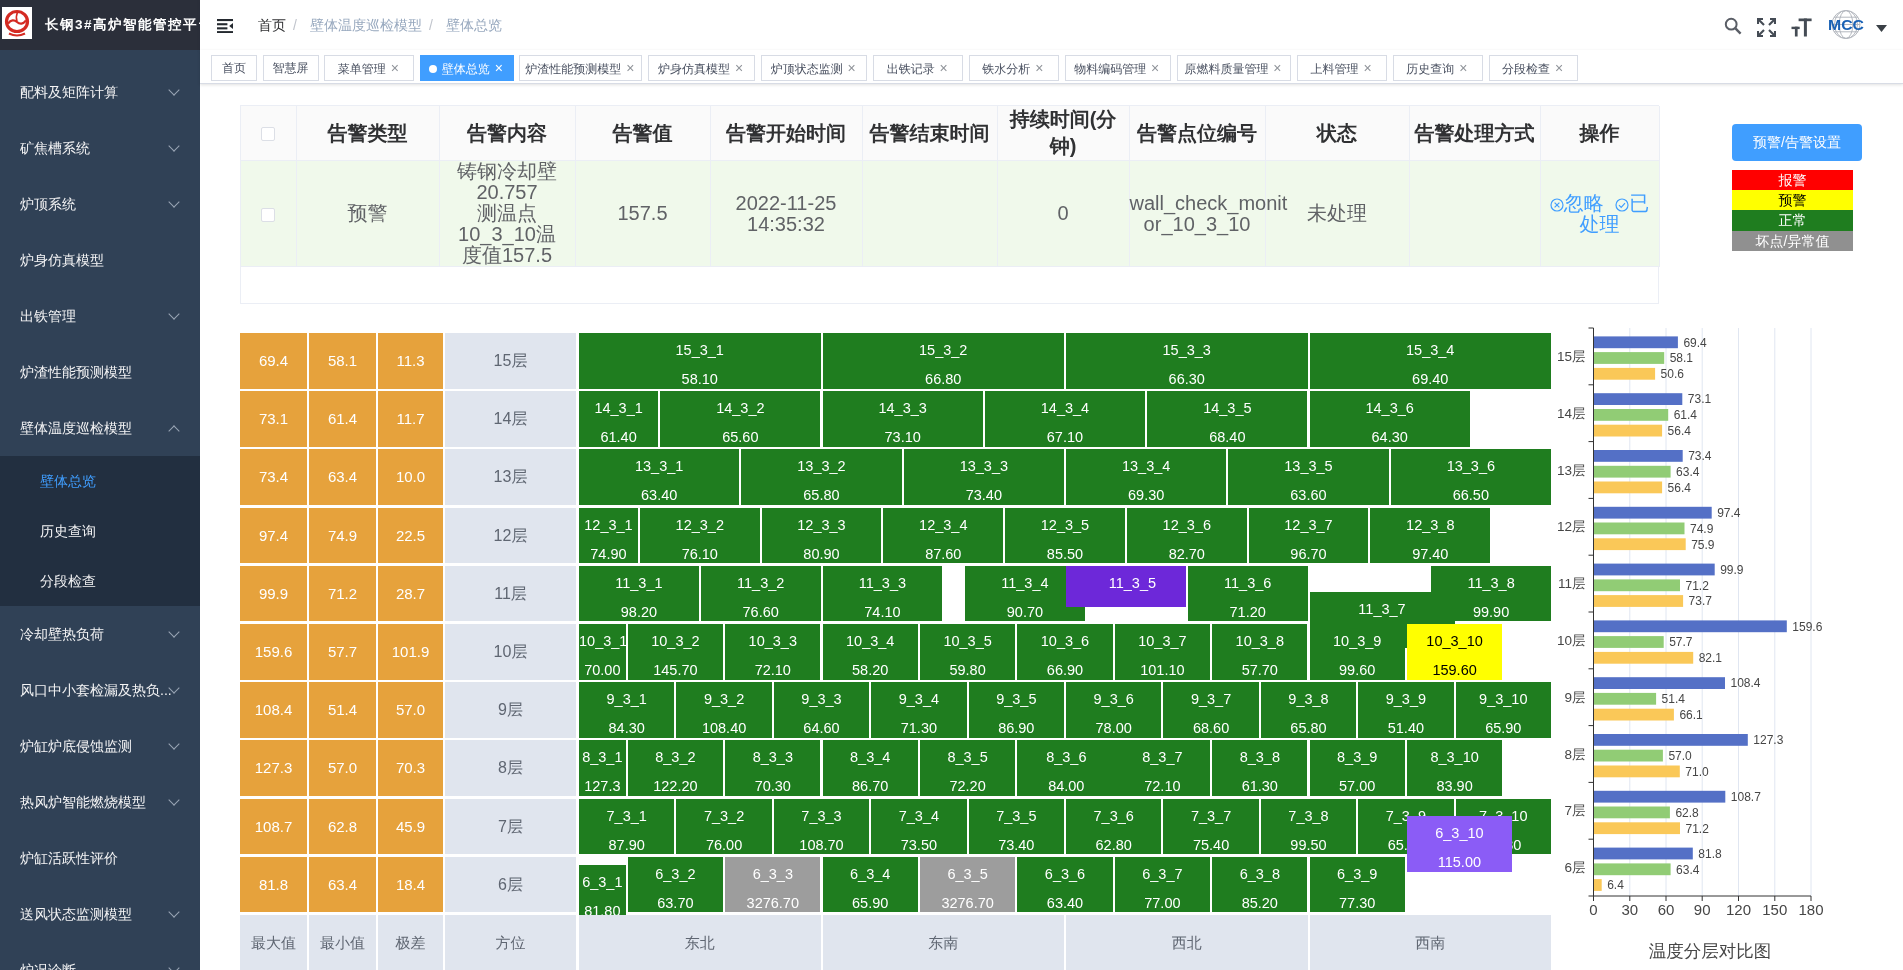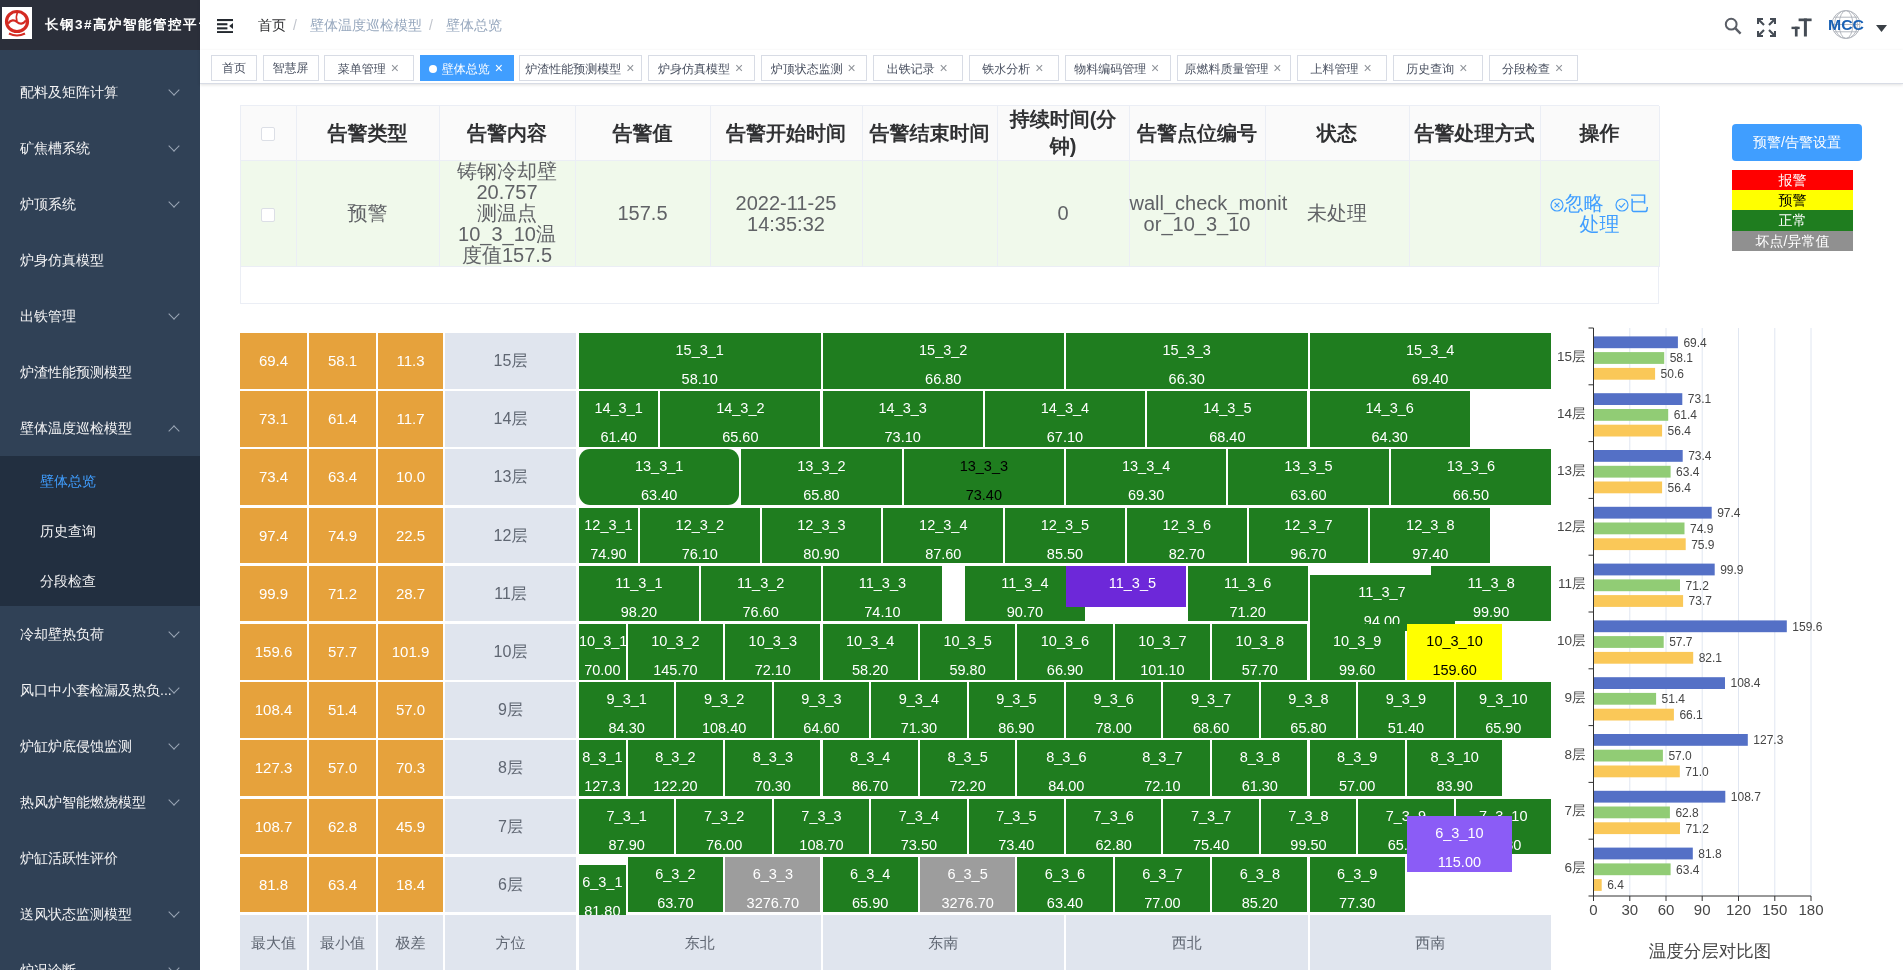--- a/index.html
+++ b/index.html
@@ -260,29 +260,29 @@
       <span class="l2">68.40</span>
     </div>
 <div class="hc" style="left:1309.5px;top:391.2px;width:160.3px;height:55.6px;background:#1f7d1f;color:#fff;">
       <span class="l1">14_3_6</span>
       <span class="l2">64.30</span>
     </div>
 <div class="sc" style="left:240px;top:449.4px;width:67px;height:55.6px;background:#e6a23c;line-height:55.6px;">73.4</div>
 <div class="sc" style="left:309px;top:449.4px;width:67px;height:55.6px;background:#e6a23c;line-height:55.6px;">63.4</div>
 <div class="sc" style="left:378px;top:449.4px;width:65px;height:55.6px;background:#e6a23c;line-height:55.6px;">10.0</div>
 <div class="sc" style="left:445px;top:449.4px;width:131px;height:55.6px;background:#e0e5ee;color:#5f6672;line-height:55.6px;font-size:16px;">13层</div>
-<div class="hc" style="left:579.0px;top:449.4px;width:160.3px;height:55.6px;background:#1f7d1f;color:#fff;border-radius:11px;">
+<div class="hc" style="left:579.0px;top:449.4px;width:160.3px;height:55.6px;background:#1f7d1f;color:#fff;">
       <span class="l1">13_3_1</span>
       <span class="l2">63.40</span>
     </div>
 <div class="hc" style="left:741.3px;top:449.4px;width:160.3px;height:55.6px;background:#1f7d1f;color:#fff;">
       <span class="l1">13_3_2</span>
       <span class="l2">65.80</span>
     </div>
-<div class="hc" style="left:903.7px;top:449.4px;width:160.3px;height:55.6px;background:#1f7d1f;color:#000000;">
+<div class="hc" style="left:903.7px;top:449.4px;width:160.3px;height:55.6px;background:#1f7d1f;color:#ffffff;">
       <span class="l1">13_3_3</span>
       <span class="l2">73.40</span>
     </div>
 <div class="hc" style="left:1066.0px;top:449.4px;width:160.3px;height:55.6px;background:#1f7d1f;color:#fff;">
       <span class="l1">13_3_4</span>
       <span class="l2">69.30</span>
     </div>
 <div class="hc" style="left:1228.3px;top:449.4px;width:160.3px;height:55.6px;background:#1f7d1f;color:#fff;">
       <span class="l1">13_3_5</span>
       <span class="l2">63.60</span>
@@ -348,21 +348,21 @@
       <span class="l2">90.70</span>
     </div>
 <div class="hc" style="left:1066.0px;top:565.8px;width:119.8px;height:41px;background:#6d28d9;color:#fff;padding-left:13px;">
       <span class="l1">11_3_5</span>
       <span class="l2">83.20</span>
     </div>
 <div class="hc" style="left:1187.8px;top:565.8px;width:119.8px;height:55.6px;background:#1f7d1f;color:#fff;">
       <span class="l1">11_3_6</span>
       <span class="l2">71.20</span>
     </div>
-<div class="hc" style="left:1309.5px;top:575px;width:145px;height:55.6px;background:#1f7d1f;color:#fff;">
+<div class="hc" style="left:1309.5px;top:592px;width:145px;height:55.6px;background:#1f7d1f;color:#fff;">
       <span class="l1">11_3_7</span>
       <span class="l2">94.00</span>
     </div>
 <div class="hc" style="left:1431.2px;top:565.8px;width:119.8px;height:55.6px;background:#1f7d1f;color:#fff;">
       <span class="l1">11_3_8</span>
       <span class="l2">99.90</span>
     </div>
 <div class="sc" style="left:240px;top:624.0px;width:67px;height:55.6px;background:#e6a23c;line-height:55.6px;">159.6</div>
 <div class="sc" style="left:309px;top:624.0px;width:67px;height:55.6px;background:#e6a23c;line-height:55.6px;">57.7</div>
 <div class="sc" style="left:378px;top:624.0px;width:65px;height:55.6px;background:#e6a23c;line-height:55.6px;">101.9</div>

